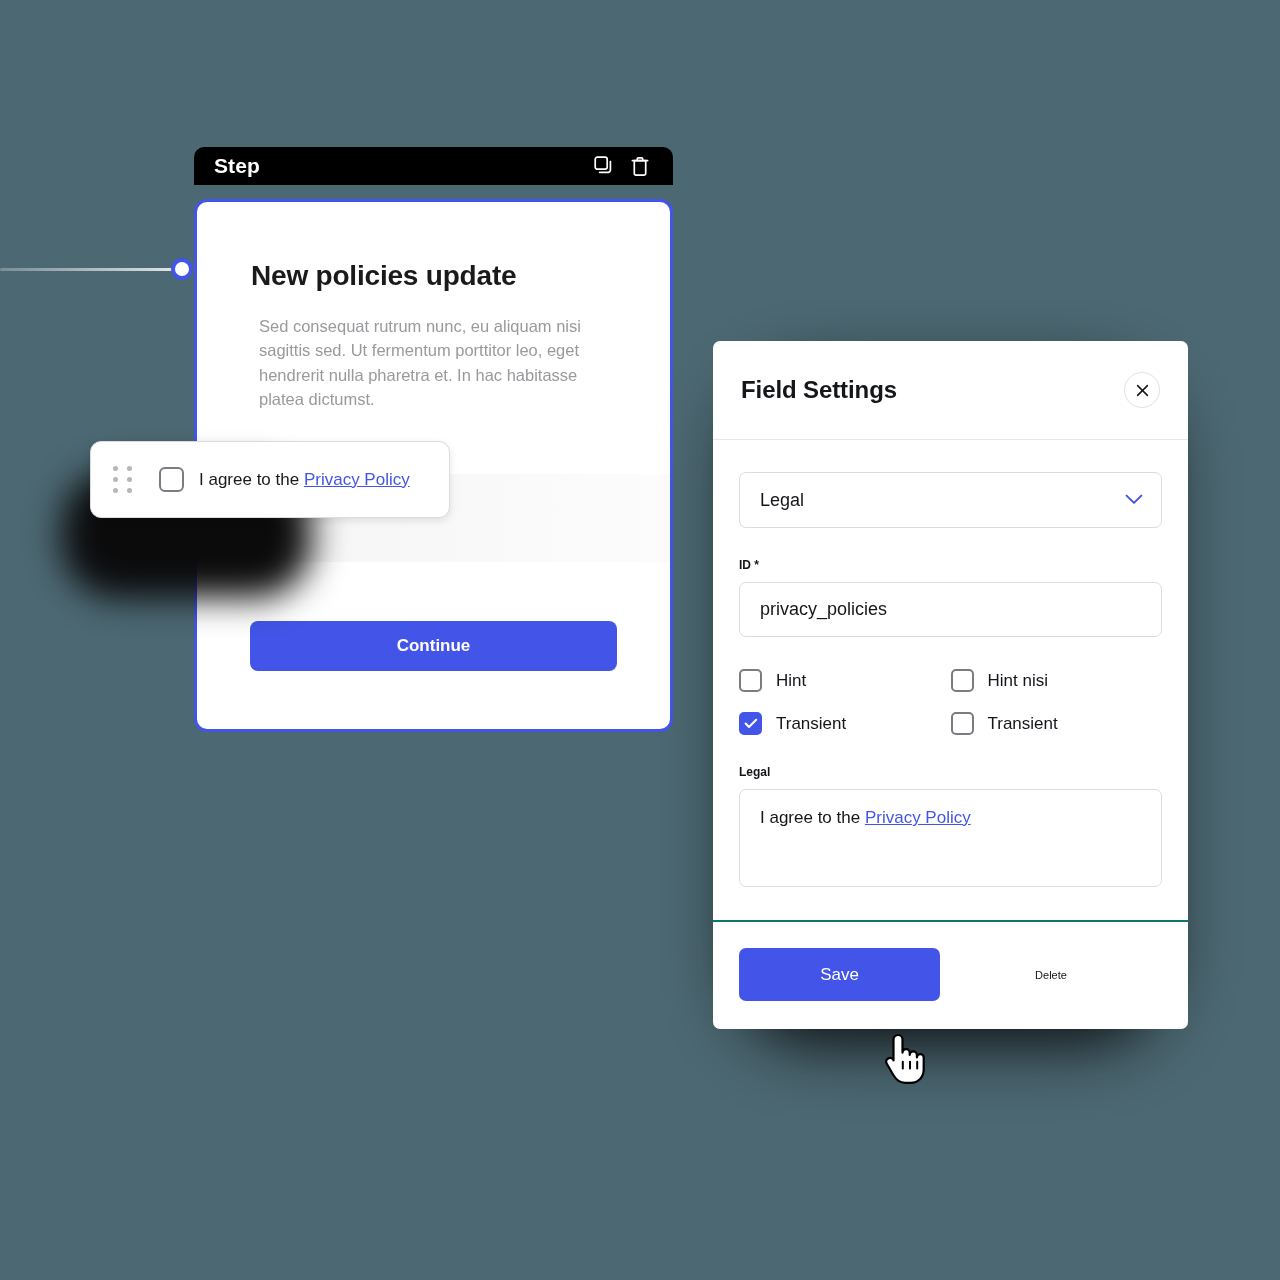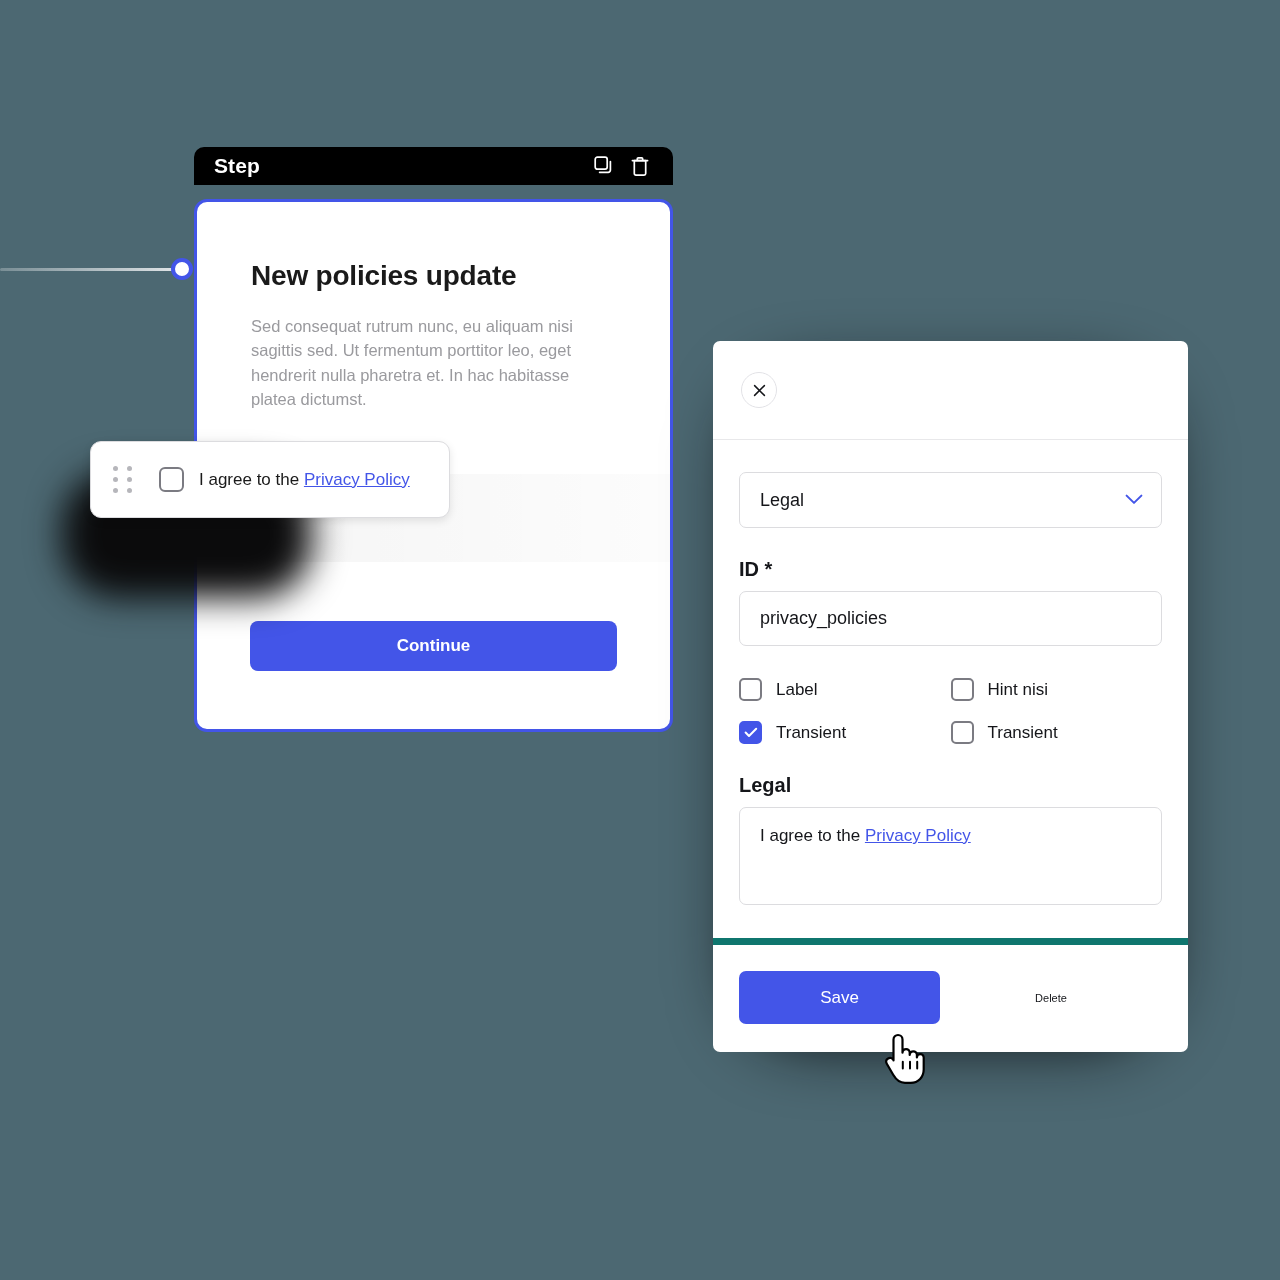--- a/index.html
+++ b/index.html
@@ -90,21 +90,21 @@
     font-size: 28px;
     font-weight: 700;
     color: #1a1a1a;
     margin: 0 0 22px 0;
     letter-spacing: -0.2px;
   }
   #form-body {
     font-size: 16.5px;
     line-height: 1.48;
     color: #9a9a9e;
-    margin: 0;
+    margin: 8px;
     max-width: 345px;
   }
   
   #drop-placeholder {
     position: absolute;
     left: 0;
     top: 272px;
     width: 100%;
     height: 88px;
     background: linear-gradient(to right, rgba(0,0,0,0.045), rgba(0,0,0,0.012));
@@ -251,21 +251,21 @@
     padding: 0 18px 0 20px;
     cursor: pointer;
     background: #fff;
   }
   #field-type-value {
     flex: 1;
     font-size: 18px;
     color: #15161a;
   }
   .form-label {
-    font-size: 20px;
+    font-size: 12px;
     font-weight: 700;
     color: #15161a;
     margin: 30px 0 10px 0;
   }
   .req-star { font-weight: 700; }
   #id-input {
     width: 100%;
     height: 55px;
     border: 1px solid #dcdcdf;
     border-radius: 7px;
@@ -313,21 +313,21 @@
     border-radius: 7px;
     box-sizing: border-box;
     padding: 16px 20px;
     font-family: "Liberation Sans", sans-serif;
     font-size: 17px;
     color: #15161a;
     line-height: 1.4;
     margin-bottom: 33px;
   }
   #panel-footer {
-    border-top: 7px solid #0f766e;
+    border-top: 2px solid #0f766e;
     padding: 26px 26px 28px 26px;
     display: flex;
   }
   #save-button {
     width: 201px;
     height: 53px;
     background: #4355e8;
     color: #fff;
     border: none;
     border-radius: 7px;
@@ -400,20 +400,21 @@
   <div id="floating-checkbox"></div>
   <div id="floating-label">
     <span>I agree to the </span><a class="link" href="#">Privacy Policy</a>
   </div>
 </div>
 
 <div id="panel-shadow"></div>
 <div id="field-settings-panel">
 
   <div id="panel-header">
+    <div id="panel-title">Field Settings</div>
     <button id="close-button">
       <svg width="15" height="15" viewBox="0 0 15 15" fill="none">
         <path d="M2.6 2.6 12.4 12.4M12.4 2.6 2.6 12.4" stroke="#15161a" stroke-width="1.5" stroke-linecap="round"></path>
       </svg>
     </button>
   </div>
 
   <div id="panel-body">
 
     <div id="field-type-select">
@@ -424,21 +425,21 @@
         </svg>
       </span>
     </div>
 
     <div class="form-label"><span>ID </span><span class="req-star">*</span></div>
     <input id="id-input" type="text" value="privacy_policies" style="">
 
     <div id="checkbox-grid">
       <div class="cb-row">
         <span class="cb-box"></span>
-        <span class="cb-text">Label</span>
+        <span class="cb-text">Hint</span>
       </div>
       <div class="cb-row">
         <span class="cb-box"></span>
         <span class="cb-text">Hint nisi</span>
       </div>
       <div class="cb-row">
         <span class="cb-box checked">
           <svg width="14" height="11" viewBox="0 0 14 11" fill="none">
             <path d="M1.6 5.5 5 9 12.2 1.8" stroke="#ffffff" stroke-width="2" stroke-linecap="round" stroke-linejoin="round"></path>
           </svg>

